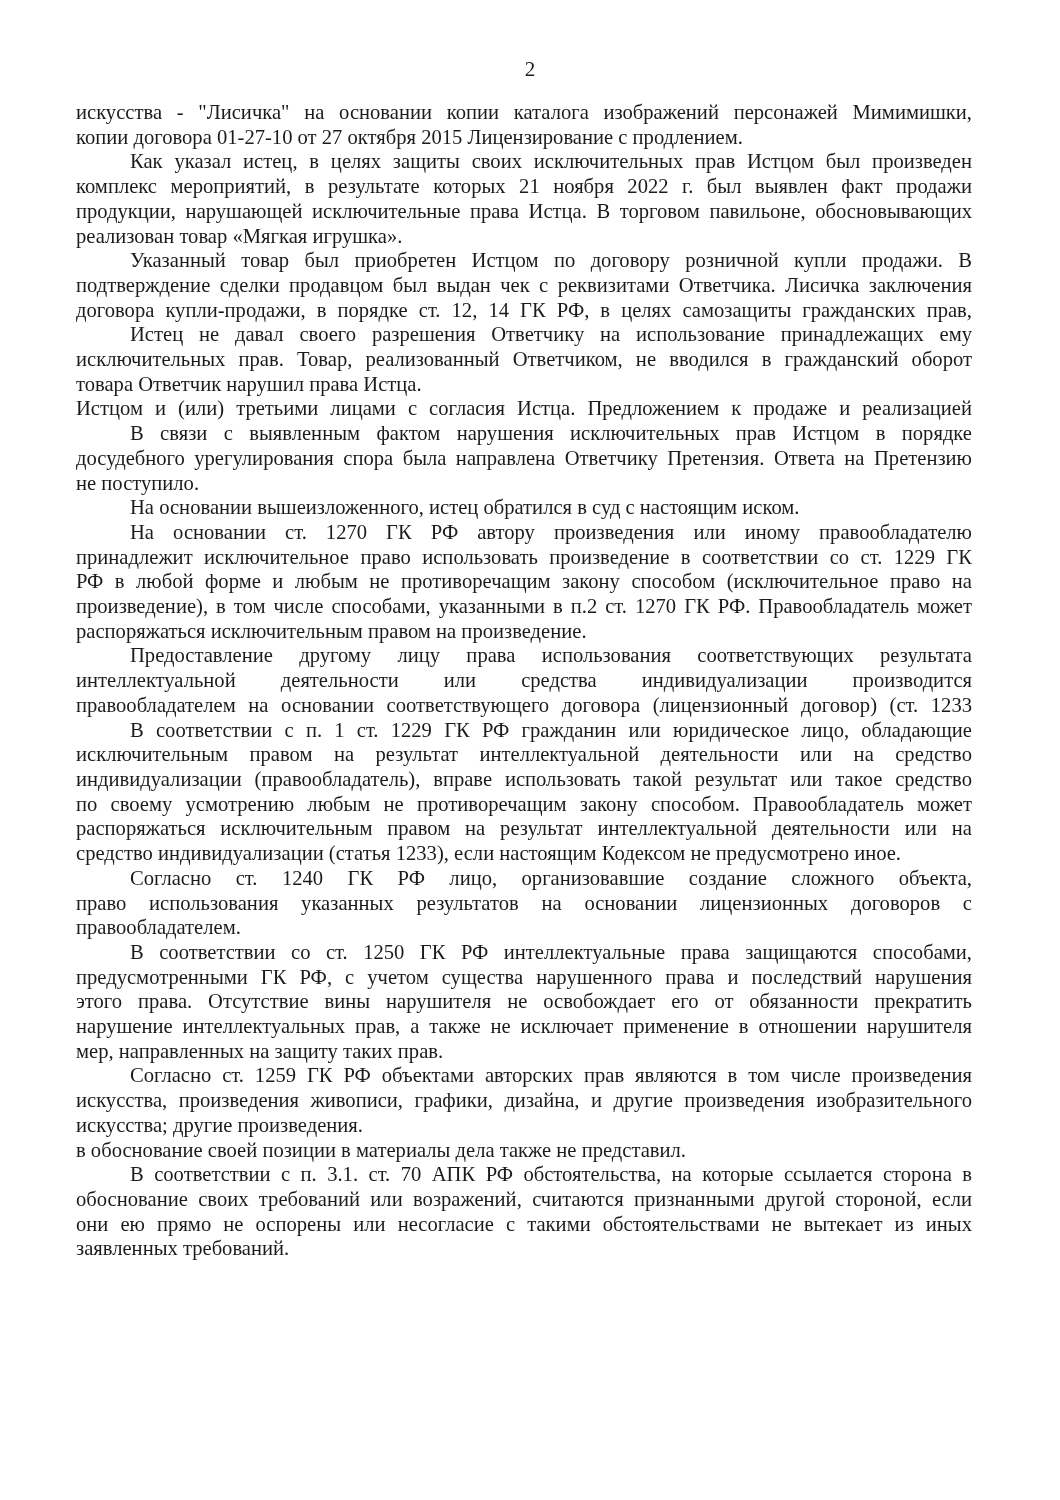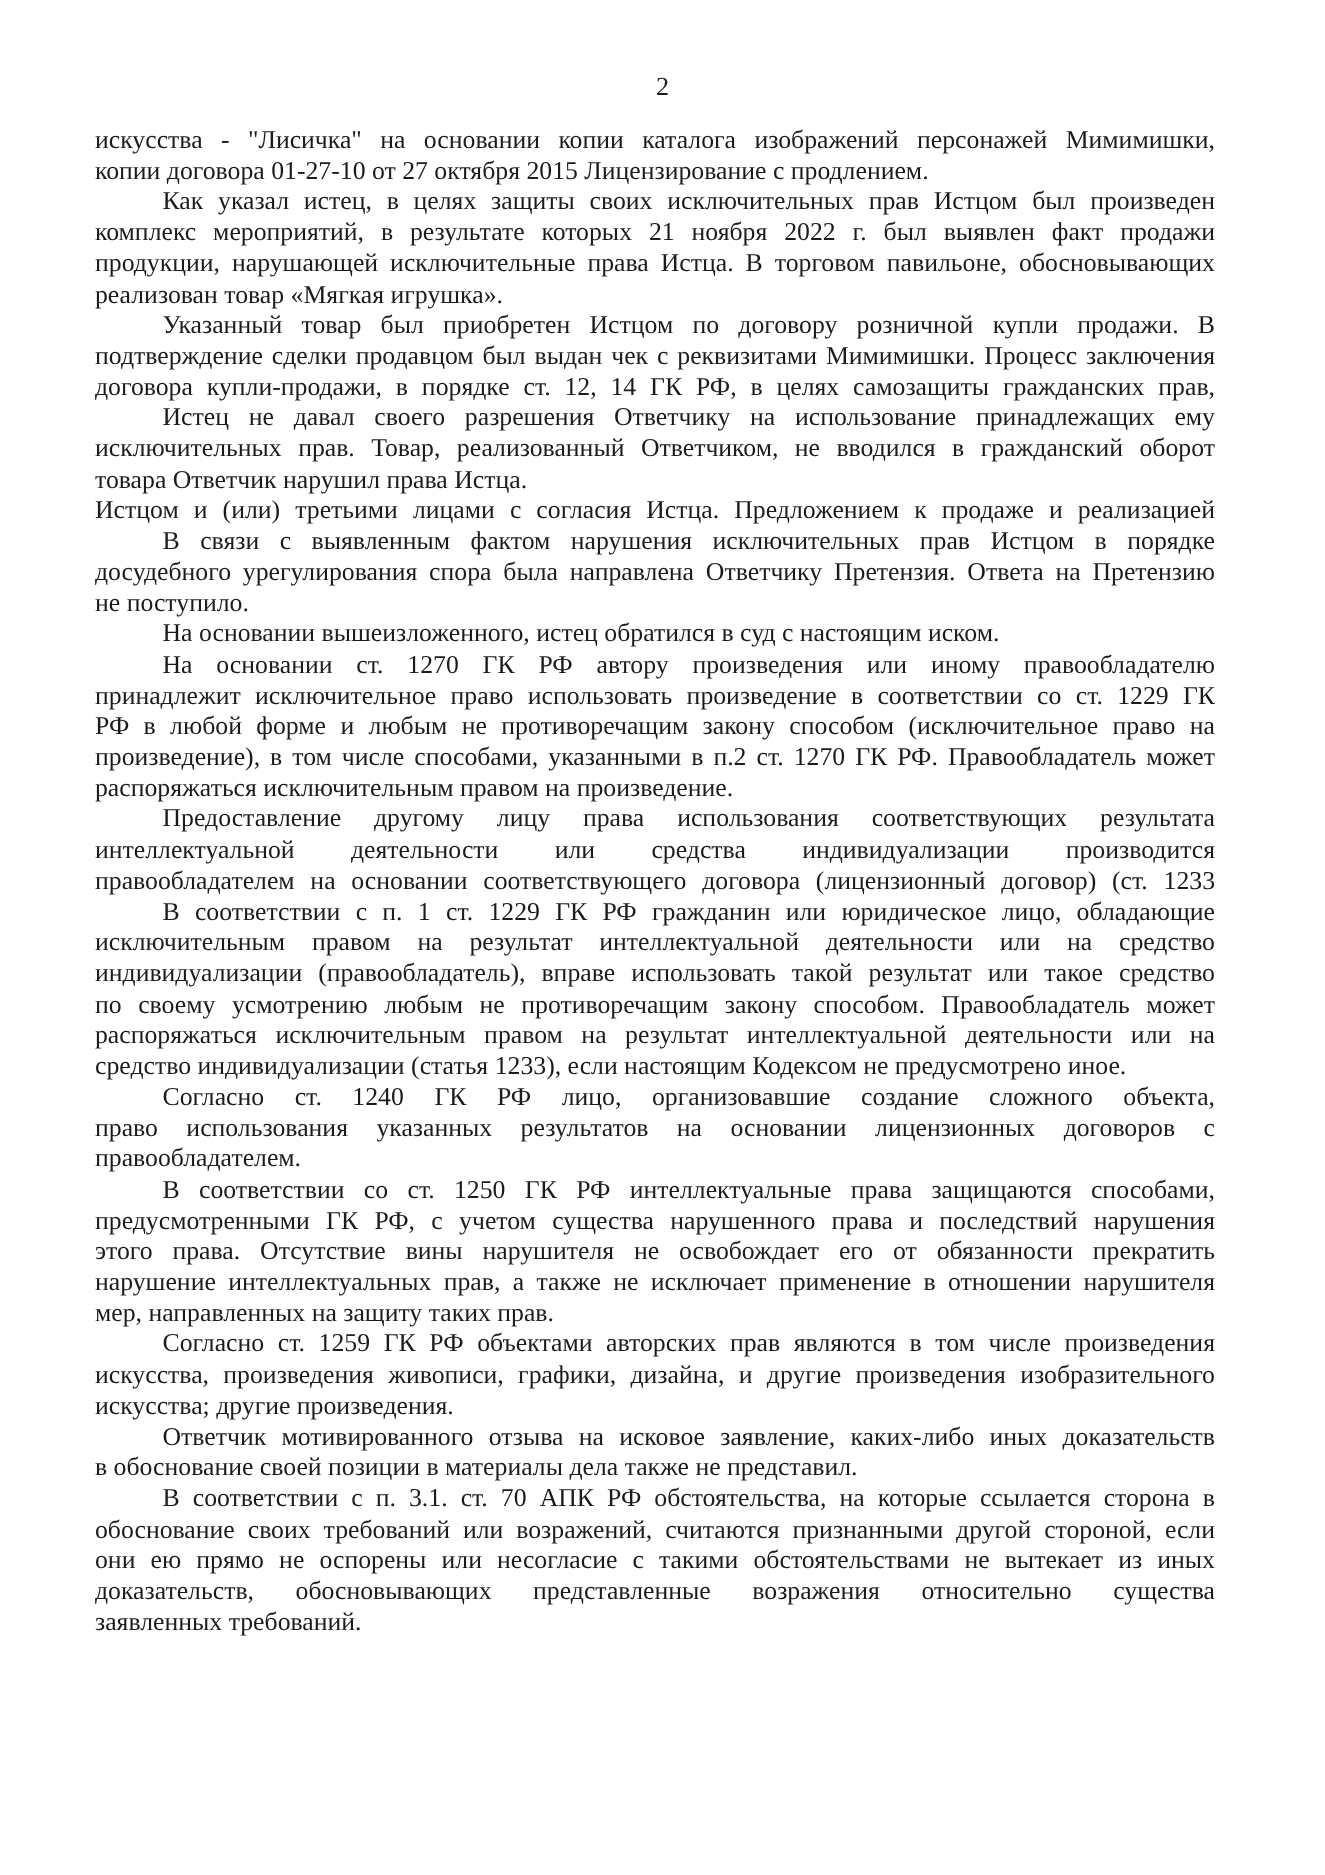--- a/index.html
+++ b/index.html
@@ -63,21 +63,21 @@
         <div class="line last">копии договора 01-27-10 от 27 октября 2015 Лицензирование с продлением.</div>
       </div>
       <div class="para">
         <div class="line indent">Как указал истец, в целях защиты своих исключительных прав Истцом был произведен</div>
         <div class="line">комплекс мероприятий, в результате которых 21 ноября 2022 г. был выявлен факт продажи</div>
         <div class="line">продукции, нарушающей исключительные права Истца. В торговом павильоне, обосновывающих</div>
         <div class="line last">реализован товар «Мягкая игрушка».</div>
       </div>
       <div class="para">
         <div class="line indent">Указанный товар был приобретен Истцом по договору розничной купли продажи. В</div>
-        <div class="line">подтверждение сделки продавцом был выдан чек с реквизитами Мимимишки. Процесс заключения</div>
+        <div class="line">подтверждение сделки продавцом был выдан чек с реквизитами Ответчика. Лисичка заключения</div>
         <div class="line">договора купли-продажи, в порядке ст. 12, 14 ГК РФ, в целях самозащиты гражданских прав,</div>
       </div>
       <div class="para">
         <div class="line indent">Истец не давал своего разрешения Ответчику на использование принадлежащих ему</div>
         <div class="line">исключительных прав. Товар, реализованный Ответчиком, не вводился в гражданский оборот</div>
         <div class="line last">товара Ответчик нарушил права Истца.</div>
         <div class="line">Истцом и (или) третьими лицами с согласия Истца. Предложением к продаже и реализацией</div>
       </div>
       <div class="para">
         <div class="line indent">В связи с выявленным фактом нарушения исключительных прав Истцом в порядке</div>
@@ -118,24 +118,22 @@
         <div class="line">этого права. Отсутствие вины нарушителя не освобождает его от обязанности прекратить</div>
         <div class="line">нарушение интеллектуальных прав, а также не исключает применение в отношении нарушителя</div>
         <div class="line last">мер, направленных на защиту таких прав.</div>
       </div>
       <div class="para">
         <div class="line indent">Согласно ст. 1259 ГК РФ объектами авторских прав являются в том числе произведения</div>
         <div class="line">искусства, произведения живописи, графики, дизайна, и другие произведения изобразительного</div>
         <div class="line last">искусства; другие произведения.</div>
       </div>
       <div class="para">
-        <div class="line indent">Ответчик мотивированного отзыва на исковое заявление, каких-либо иных доказательств</div>
         <div class="line last">в обоснование своей позиции в материалы дела также не представил.</div>
       </div>
       <div class="para">
         <div class="line indent">В соответствии с п. 3.1. ст. 70 АПК РФ  обстоятельства, на которые ссылается сторона в</div>
         <div class="line">обоснование своих требований или возражений, считаются признанными другой стороной, если</div>
         <div class="line">они ею прямо не оспорены или несогласие с такими обстоятельствами не вытекает из иных</div>
-        <div class="line">доказательств, обосновывающих представленные возражения относительно существа</div>
         <div class="line last">заявленных требований.</div>
       </div>
     </div>
 </div>
 
 </body></html>

